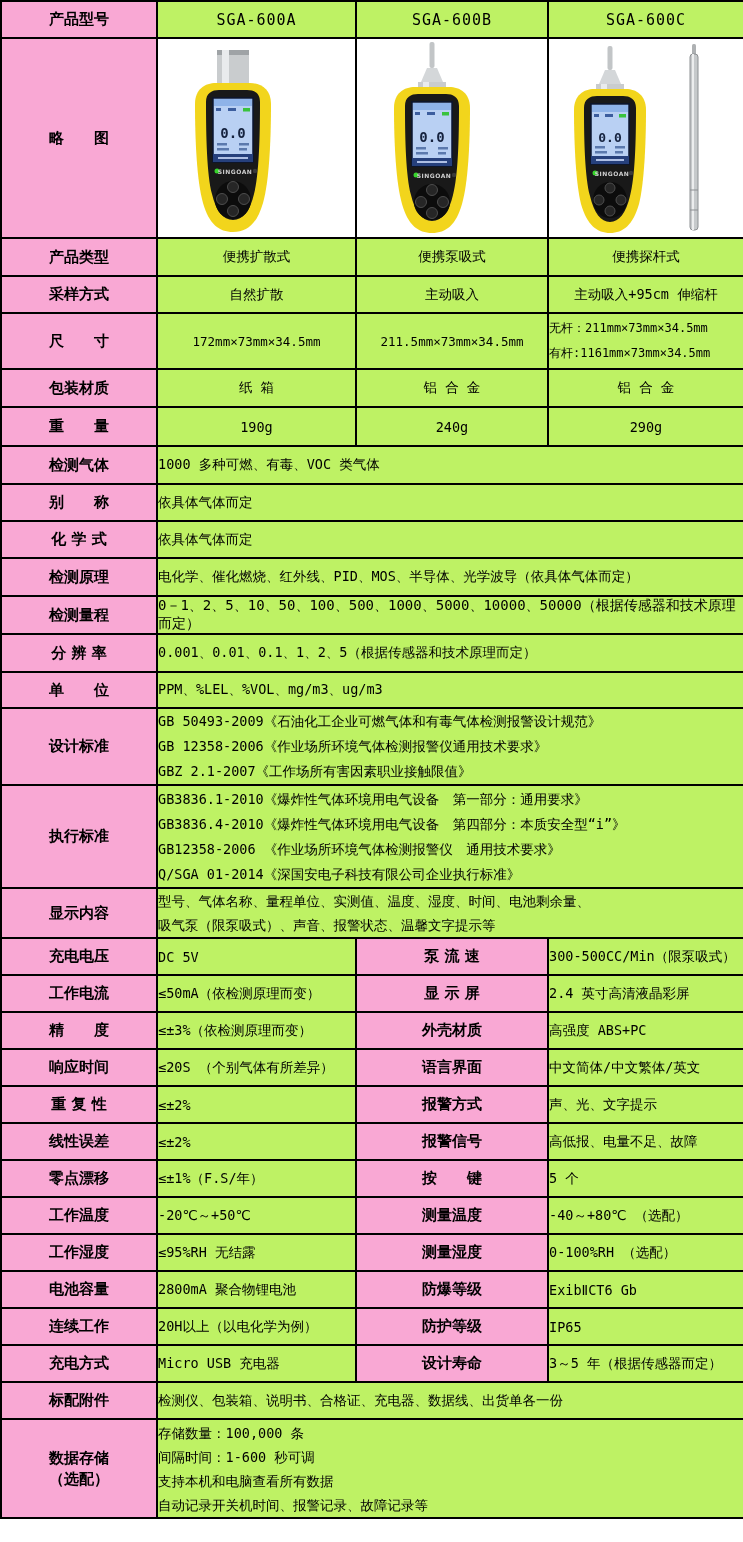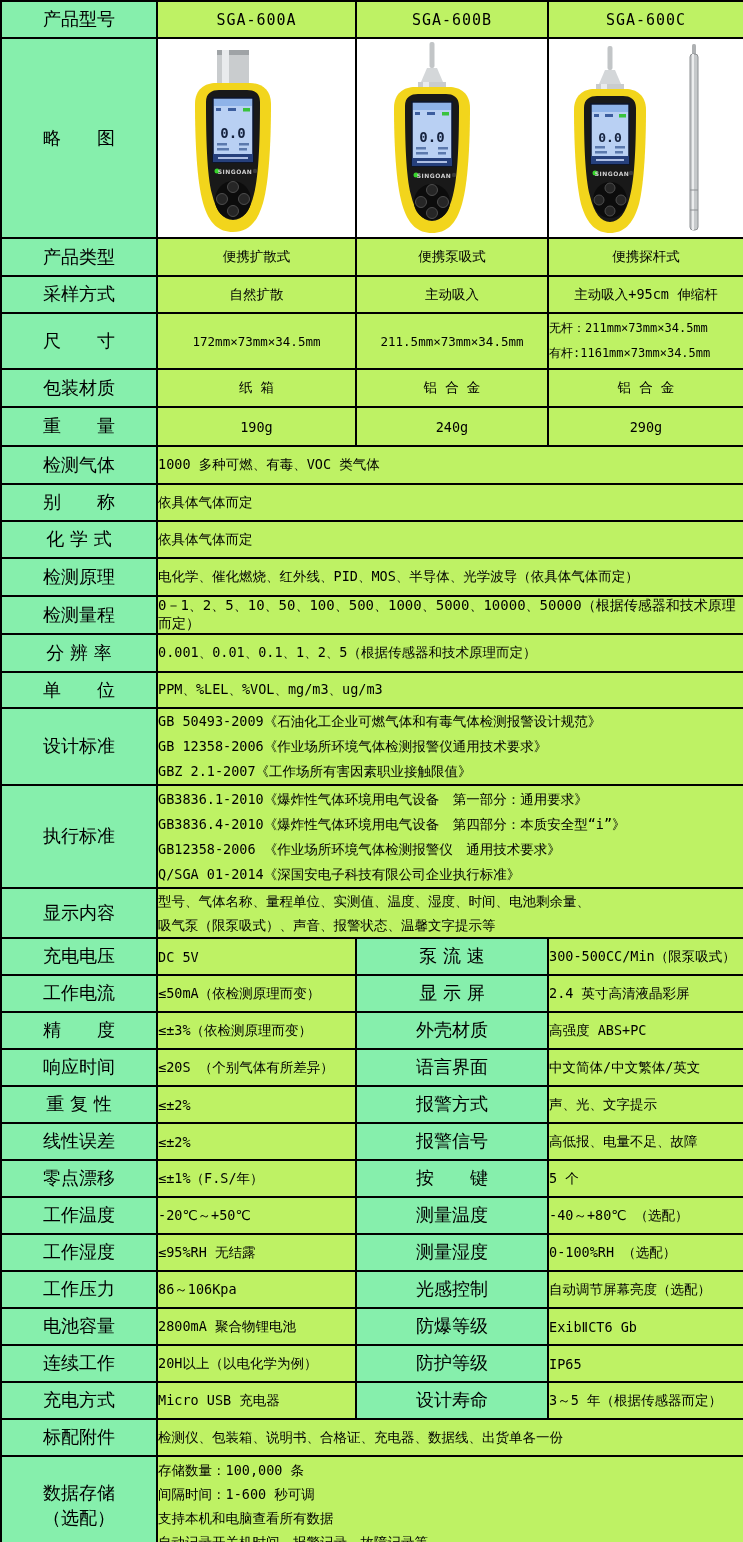--- a/index.html
+++ b/index.html
@@ -1,20 +1,20 @@
 <!DOCTYPE html>
 <html><head>
 <meta charset="utf-8">
 <style>
   * { box-sizing: border-box; }
   html,body { margin:0; padding:0; background:#ffffff; }
   body { width:743px; font-family:"DejaVu Sans","Liberation Sans",sans-serif; color:#000; }
   table.spec { border-collapse:collapse; width:743px; table-layout:fixed; }
   .spec td { border:2px solid #000; padding:0; vertical-align:middle; overflow:hidden; }
-  .lbl { background:#86efac; font-weight:normal; font-size:18px; text-align:center; line-height:1.35; }
+  .lbl { background:#f9a8d4; font-weight:bold; font-size:15px; text-align:center; line-height:1.35; }
   .val { background:#bef264; font-size:13.5px; text-align:left; padding:2px 10px;
          font-family:"DejaVu Sans Mono","DejaVu Sans",sans-serif; }
   .val.c { text-align:center; padding:2px 4px; }
   .mdl { font-size:15px; letter-spacing:1px; }
   .imgcell { background:#ffffff; vertical-align:middle; padding:3px 0; }
   .lines div { line-height:25px; }
   .lines.tight div { line-height:24px; }
   .pad { padding:4px 10px; }
   svg.device { display:inline-block; vertical-align:middle; }
 </style>
@@ -292,26 +292,20 @@
     <td class="lbl">测量温度</td>
     <td class="val">-40～+80℃ （选配）</td>
   </tr>
   <tr style="height:37px">
     <td class="lbl">工作湿度</td>
     <td class="val">≤95%RH 无结露</td>
     <td class="lbl">测量湿度</td>
     <td class="val">0-100%RH （选配）</td>
   </tr>
   <tr style="height:37px">
-    <td class="lbl">工作压力</td>
-    <td class="val">86～106Kpa</td>
-    <td class="lbl">光感控制</td>
-    <td class="val">自动调节屏幕亮度（选配）</td>
-  </tr>
-  <tr style="height:37px">
     <td class="lbl">电池容量</td>
     <td class="val">2800mA 聚合物锂电池</td>
     <td class="lbl">防爆等级</td>
     <td class="val">ExibⅡCT6 Gb</td>
   </tr>
   <tr style="height:37px">
     <td class="lbl">连续工作</td>
     <td class="val">20H以上（以电化学为例）</td>
     <td class="lbl">防护等级</td>
     <td class="val">IP65</td>

